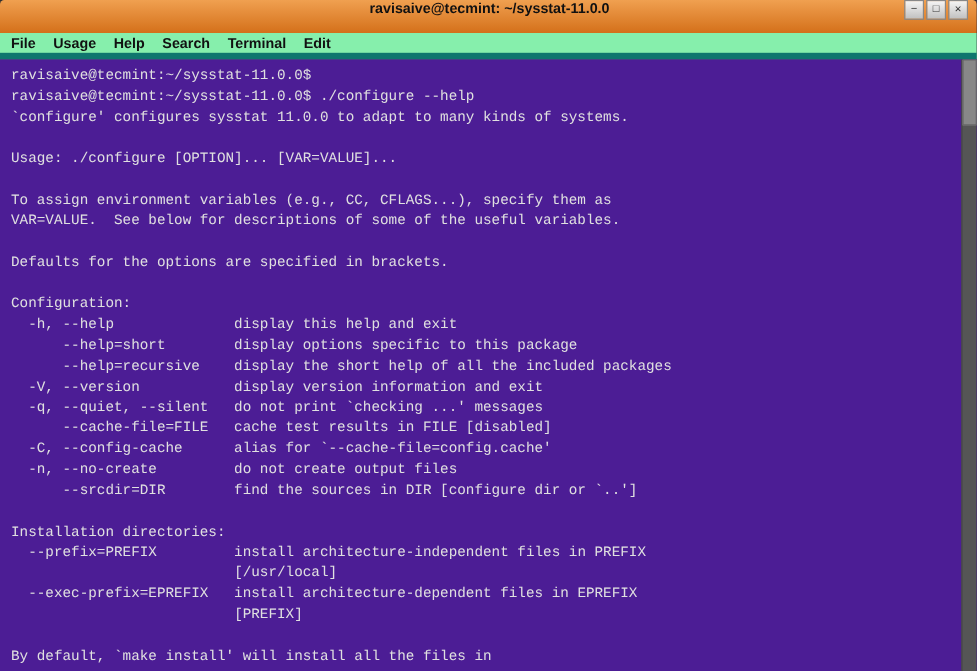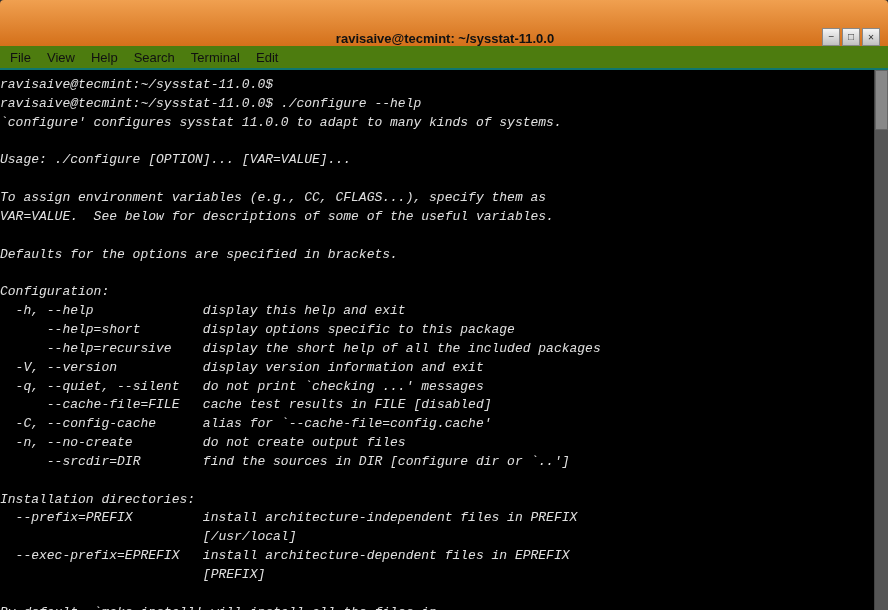--- a/index.html
+++ b/index.html
@@ -7,24 +7,24 @@
     body {
       width: 888px;
       height: 610px;
       background: #2e2e2e;
       font-family: 'Courier New', Courier, monospace;
       overflow: hidden;
     }
 
     
     #title-bar {
-      height: 46px;
+      height: 30px;
       background: linear-gradient(to bottom, #f0a050, #d4701a);
       display: flex;
-      align-items: flex-end;
+      align-items: flex-start;
       justify-content: space-between;
       padding: 0 8px;
       border-top-left-radius: 4px;
       border-top-right-radius: 4px;
     }
 
     #title-bar-title {
       flex: 1;
       text-align: center;
       font-family: Arial, sans-serif;
@@ -47,47 +47,47 @@
       align-items: center;
       justify-content: center;
       font-size: 10px;
       cursor: pointer;
       color: #333;
     }
 
     
     #menu-bar {
       height: 24px;
-      background: #4d7c0f;
+      background: #86efac;
       display: flex;
       align-items: center;
       padding: 0 4px;
       gap: 4px;
-      border-bottom: 2px solid #0f766e;
+      border-bottom: 6px solid #0f766e;
+      font-weight: bold;
     }
 
     .menu-item {
       font-family: Arial, sans-serif;
       font-size: 13px;
       color: #111;
       padding: 2px 6px;
       cursor: pointer;
     }
 
     
     #terminal {
-      background: #000000;
+      background: #4c1d95;
       color: #e0e0e0;
       font-size: 13px;
       line-height: 1.4;
-      padding: 6px 0;
+      padding: 6px 10px;
       height: calc(610px - 30px - 24px);
       overflow: hidden;
       position: relative;
-      font-style: italic;
     }
 
     #terminal pre {
       white-space: pre-wrap;
       color: #e0e0e0;
       font-family: 'Courier New', Courier, monospace;
       font-size: 13px;
       line-height: 1.45;
     }
 
@@ -119,21 +119,21 @@
   <div id="title-bar-title">ravisaive@tecmint: ~/sysstat-11.0.0</div>
   <div id="window-controls">
     <div class="win-btn">−</div>
     <div class="win-btn">□</div>
     <div class="win-btn">✕</div>
   </div>
 </div>
 
 <div id="menu-bar">
 <div class="menu-item">File</div>
-    <div class="menu-item">View</div>
+    <div class="menu-item">Usage</div>
     <div class="menu-item">Help</div>
     <div class="menu-item">Search</div>
     <div class="menu-item">Terminal</div>
     <div class="menu-item">Edit</div>
   </div>
 
 <div id="terminal">
   <pre>ravisaive@tecmint:~/sysstat-11.0.0$
 ravisaive@tecmint:~/sysstat-11.0.0$ ./configure --help
 `configure' configures sysstat 11.0.0 to adapt to many kinds of systems.

